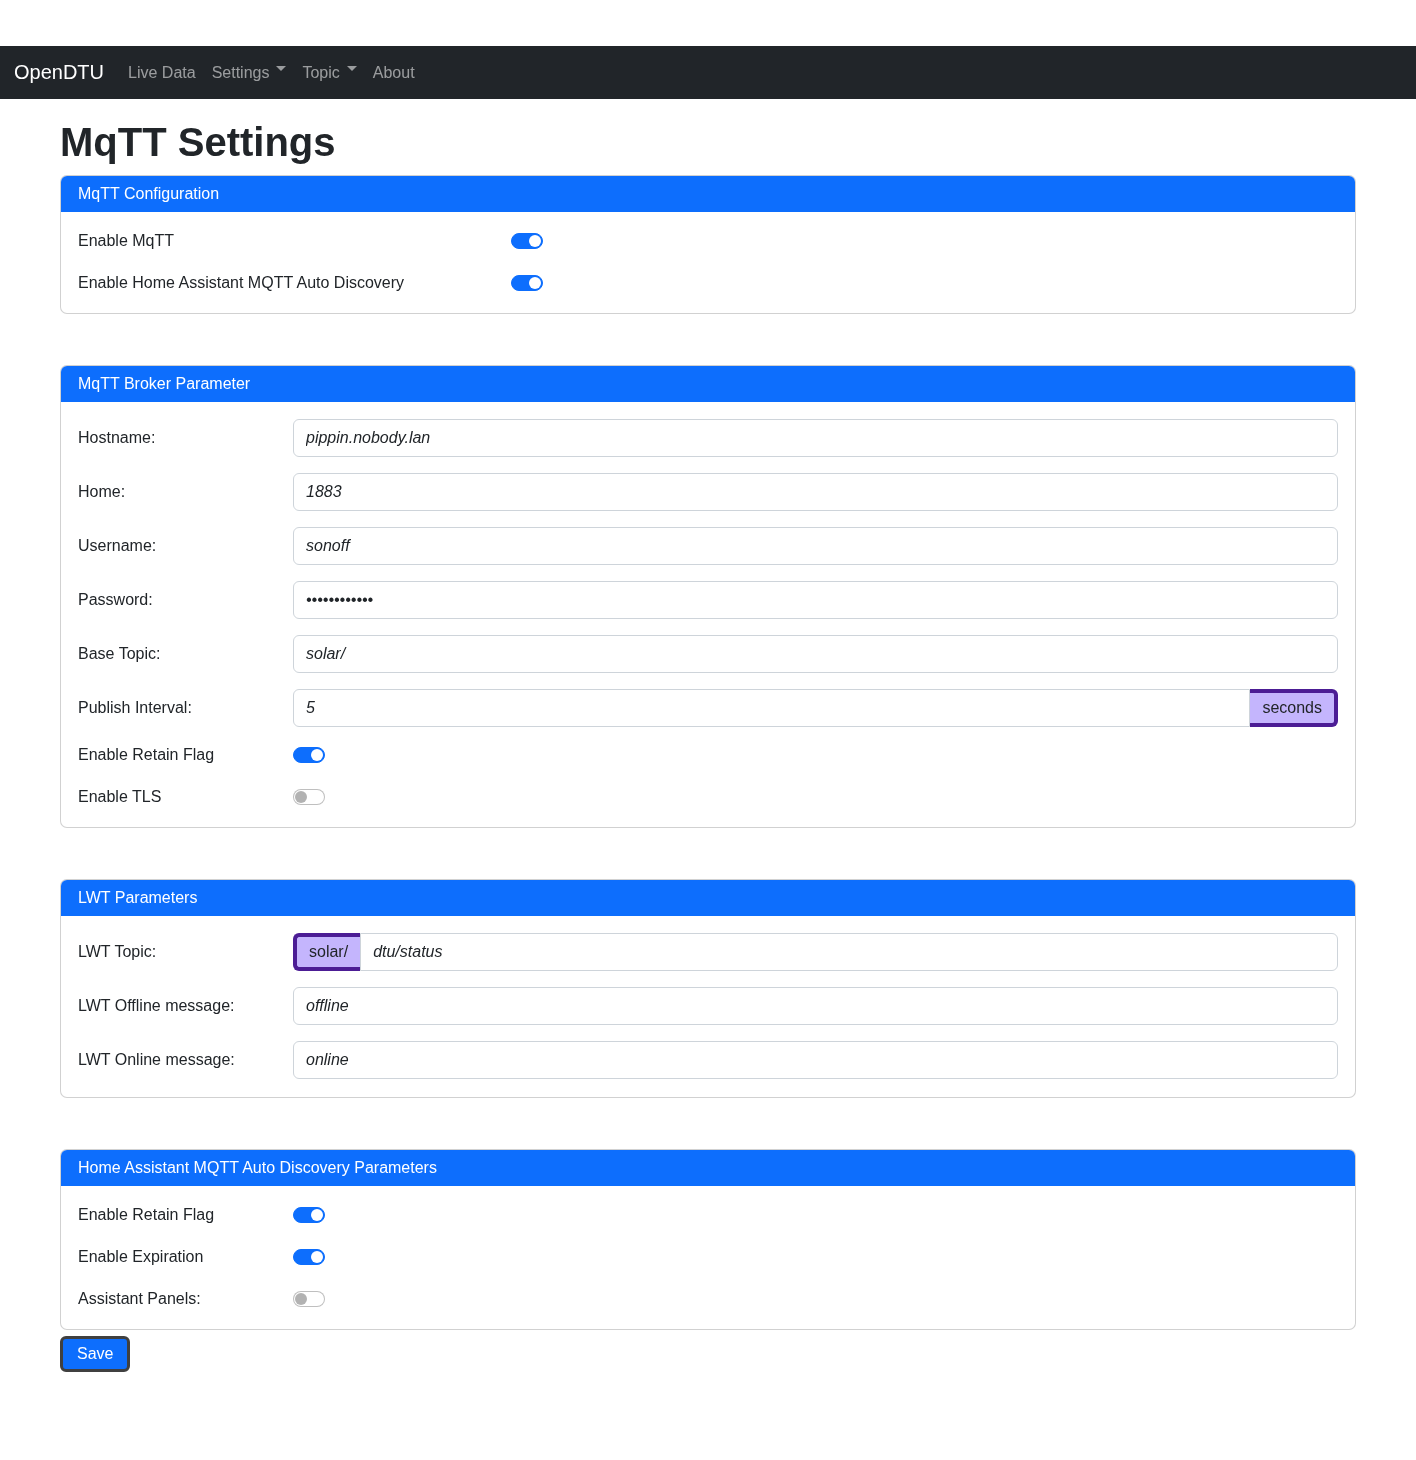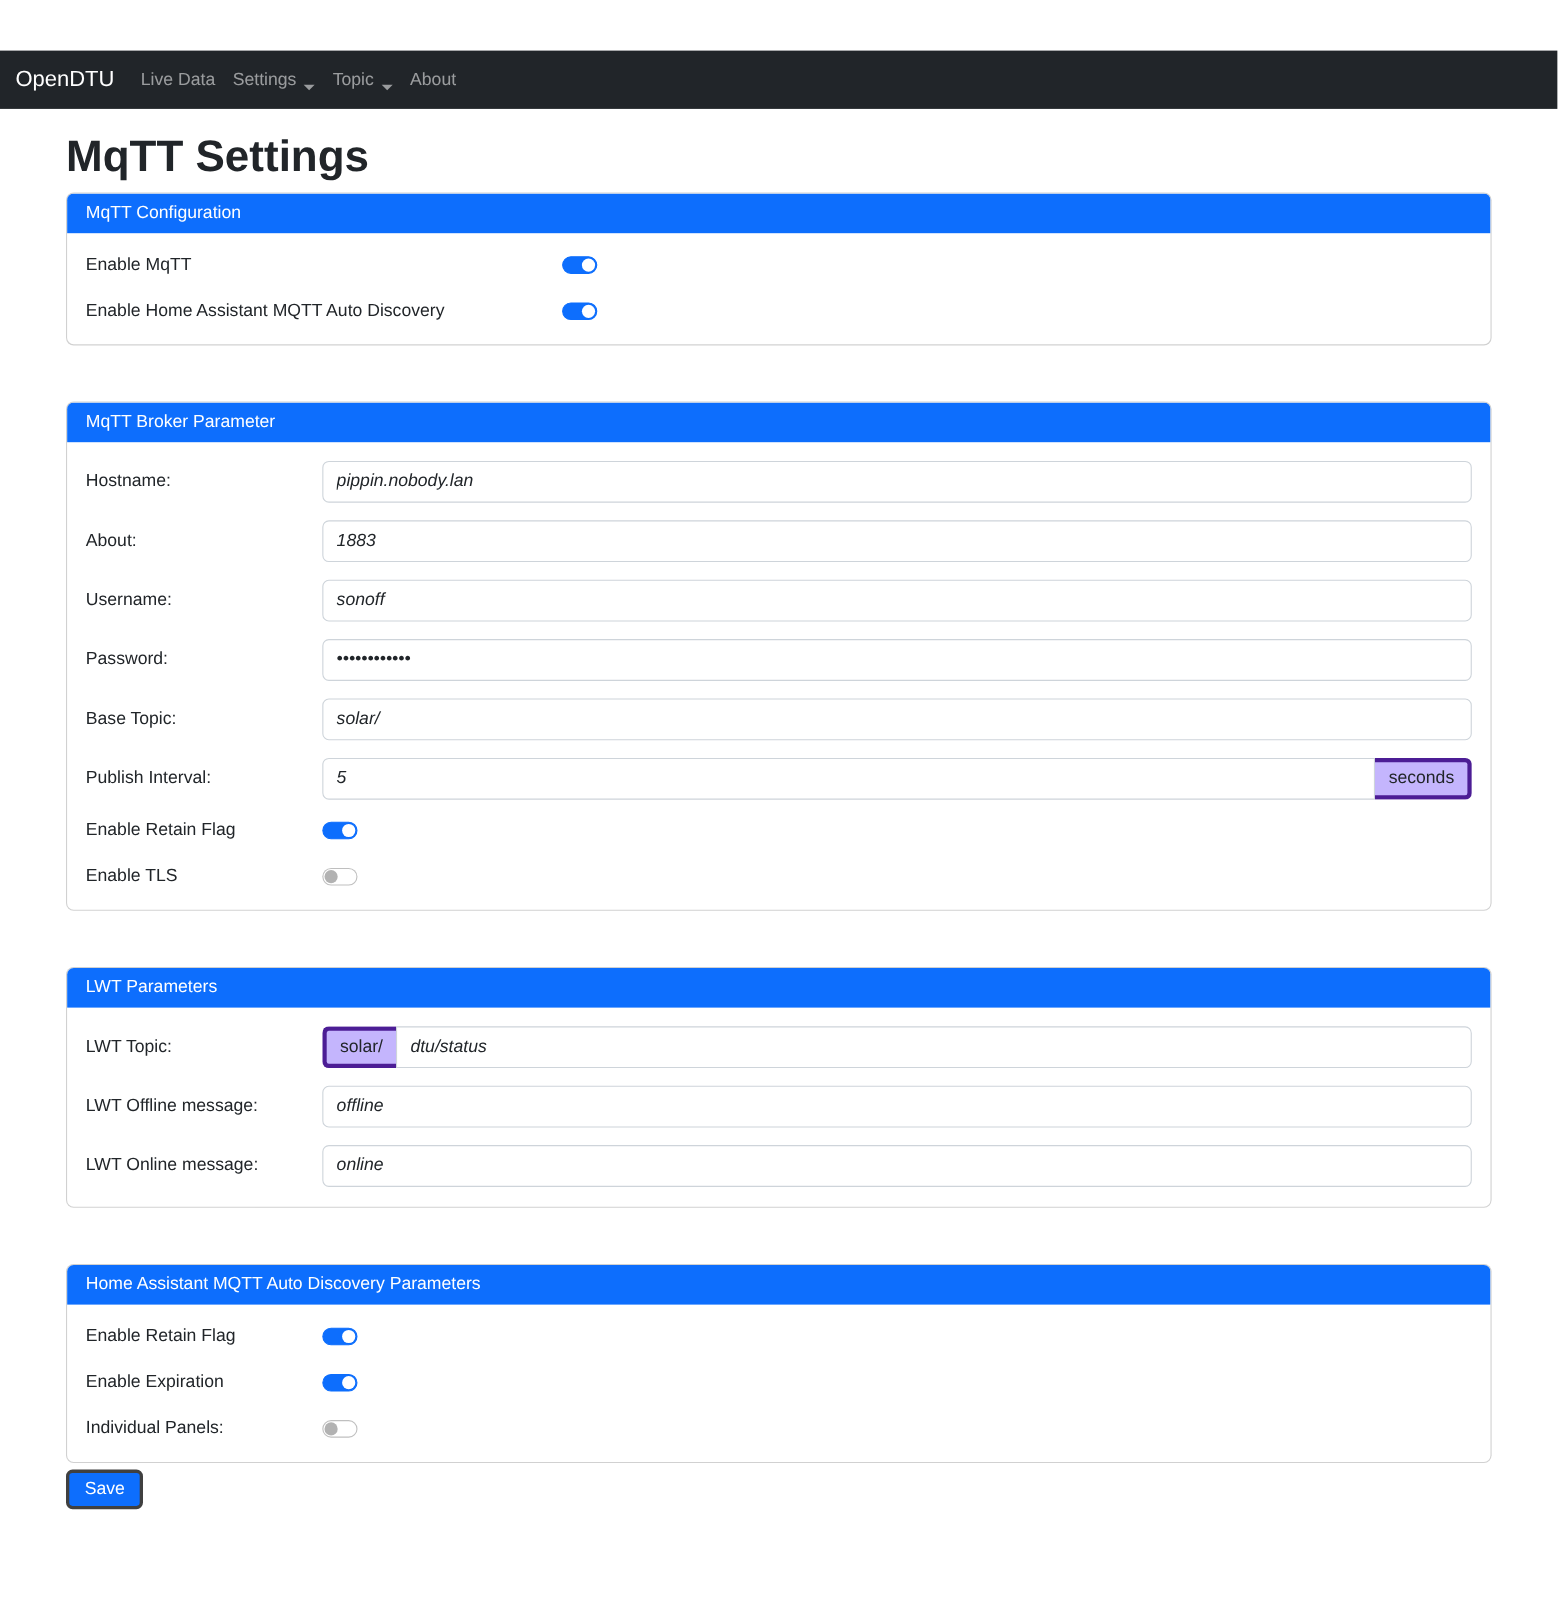--- a/index.html
+++ b/index.html
@@ -14,21 +14,21 @@
     height:53px; background:#212529; display:flex; align-items:center;
     padding:0 12px;
     margin-top:46px;
   }
   .navbar .brand {
     color:#ffffff; font-size:20px; padding:4px 16px 4px 2px; cursor:pointer;
     text-decoration:none;
   }
   .navbar .nav-link {
     color:rgba(255,255,255,0.55); padding:8px; cursor:pointer;
-    display:inline-flex; align-items:flex-end; gap:7px; text-decoration:none;
+    display:inline-flex; align-items:flex-start; gap:7px; text-decoration:none;
   }
   .caret {
     width:0; height:0; display:inline-block;
     border-top:5px solid currentColor;
     border-right:5px solid transparent;
     border-left:5px solid transparent;
     margin-top:2px;
   }
   
   .container { margin:0 60px; }
@@ -131,21 +131,21 @@
   <div class="card">
     <div class="card-header">MqTT Broker Parameter</div>
     <div class="card-body">
       <div class="form-row">
         <div class="label-col">Hostname:</div>
         <div class="field-col">
           <input class="form-control" type="text" value="pippin.nobody.lan" style="">
         </div>
       </div>
       <div class="form-row">
-        <div class="label-col">About:</div>
+        <div class="label-col">Home:</div>
         <div class="field-col">
           <input class="form-control" type="text" value="1883" style="">
         </div>
       </div>
       <div class="form-row">
         <div class="label-col">Username:</div>
         <div class="field-col">
           <input class="form-control" type="text" value="sonoff" style="">
         </div>
       </div>
@@ -223,21 +223,21 @@
           <span class="knob"></span>
         </div>
       </div>
       <div class="form-row switch-row">
         <div class="label-col">Enable Expiration</div>
         <div class="switch on">
           <span class="knob"></span>
         </div>
       </div>
       <div class="form-row switch-row">
-        <div class="label-col">Individual Panels:</div>
+        <div class="label-col">Assistant Panels:</div>
         <div class="switch">
           <span class="knob"></span>
         </div>
       </div>
     </div>
   </div>
 
   <button class="btn-save">Save</button>
 </div>
 

